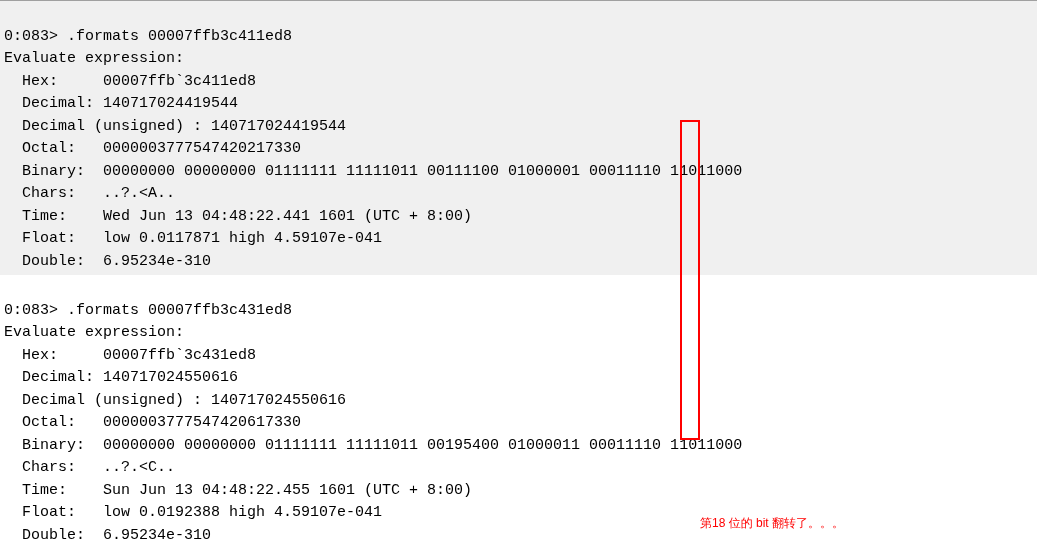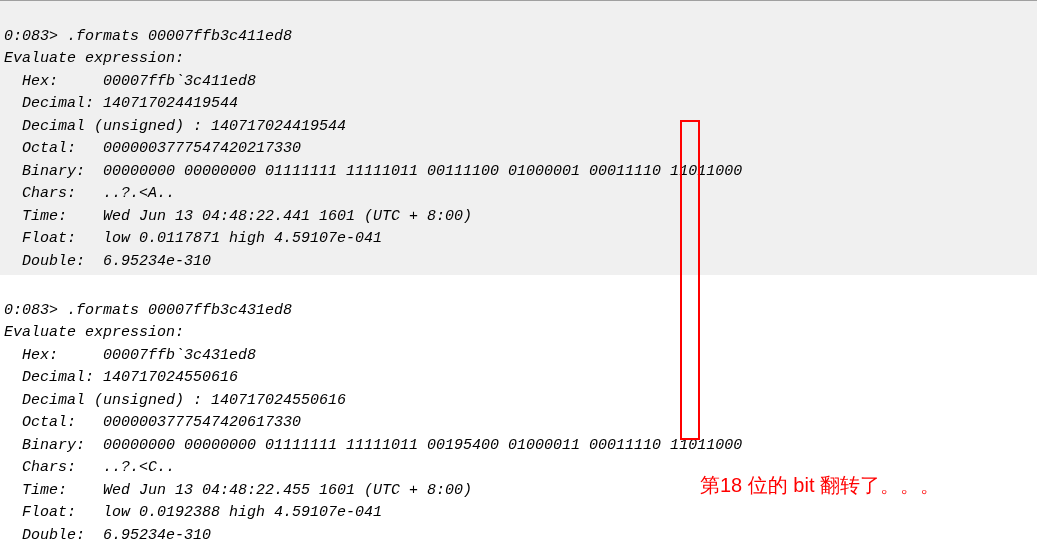--- a/index.html
+++ b/index.html
@@ -9,39 +9,39 @@
       line-height: 1.5;
       background: #ffffff;
       width: 1037px;
       height: 547px;
       position: relative;
       overflow: hidden;
     }
     .block {
       white-space: pre;
       padding: 2px 4px;
-      font-style: italic;
     }
     .block1 {
       background: #f0f0f0;
       border-top: 1px solid #a0a0a0;
     }
     .block2 {
       background: #ffffff;
     }
     .highlight-box {
       position: absolute;
       border: 2px solid #ff0000;
       pointer-events: none;
     }
     .annotation {
       position: absolute;
       color: #ff0000;
       font-family: "Microsoft YaHei", "SimSun", sans-serif;
-      font-size: 20px;
+      font-size: 12px;
+      margin-top: 44px;
     }
   </style>
 </head>
 <body>
 
 <div class="block block1">
 <span><span>0:083&gt; .formats 00007ffb3c411ed8</span></span>
 <span>Evaluate expression:</span>
 <span><span>  Hex:     </span><span>00007ffb`3c411ed8</span></span>
 <span><span>  Decimal: </span><span>140717024419544</span></span>
@@ -55,19 +55,19 @@
 </div>
 <div class="block block2">
 <span><span>0:083&gt; .formats 00007ffb3c431ed8</span></span>
 <span>Evaluate expression:</span>
 <span><span>  Hex:     </span><span>00007ffb`3c431ed8</span></span>
 <span><span>  Decimal: </span><span>140717024550616</span></span>
 <span><span>  Decimal (unsigned) : </span><span>140717024550616</span></span>
 <span><span>  Octal:   </span><span>0000003777547420617330</span></span>
 <span><span>  Binary:  </span><span>00000000 00000000 01111111 11111011 00195400 01000011 00011110 11011000</span></span>
 <span><span>  Chars:   </span><span>..?.&lt;C..</span></span>
-<span><span>  Time:    </span><span>Wed Jun 13 04:48:22.455 1601 (UTC + 8:00)</span></span>
+<span><span>  Time:    </span><span>Sun Jun 13 04:48:22.455 1601 (UTC + 8:00)</span></span>
 <span><span>  Float:   </span><span>low 0.0192388 high 4.59107e-041</span></span>
 <span><span>  Double:  </span><span>6.95234e-310</span></span>
 </div>
 
 <div class="highlight-box" style="left:680px;top:120px;width:20px;height:320px;"></div>
 <div class="annotation" style="left:700px;top:470px;">第18 位的 bit 翻转了。。。</div>
 
 </body></html>

